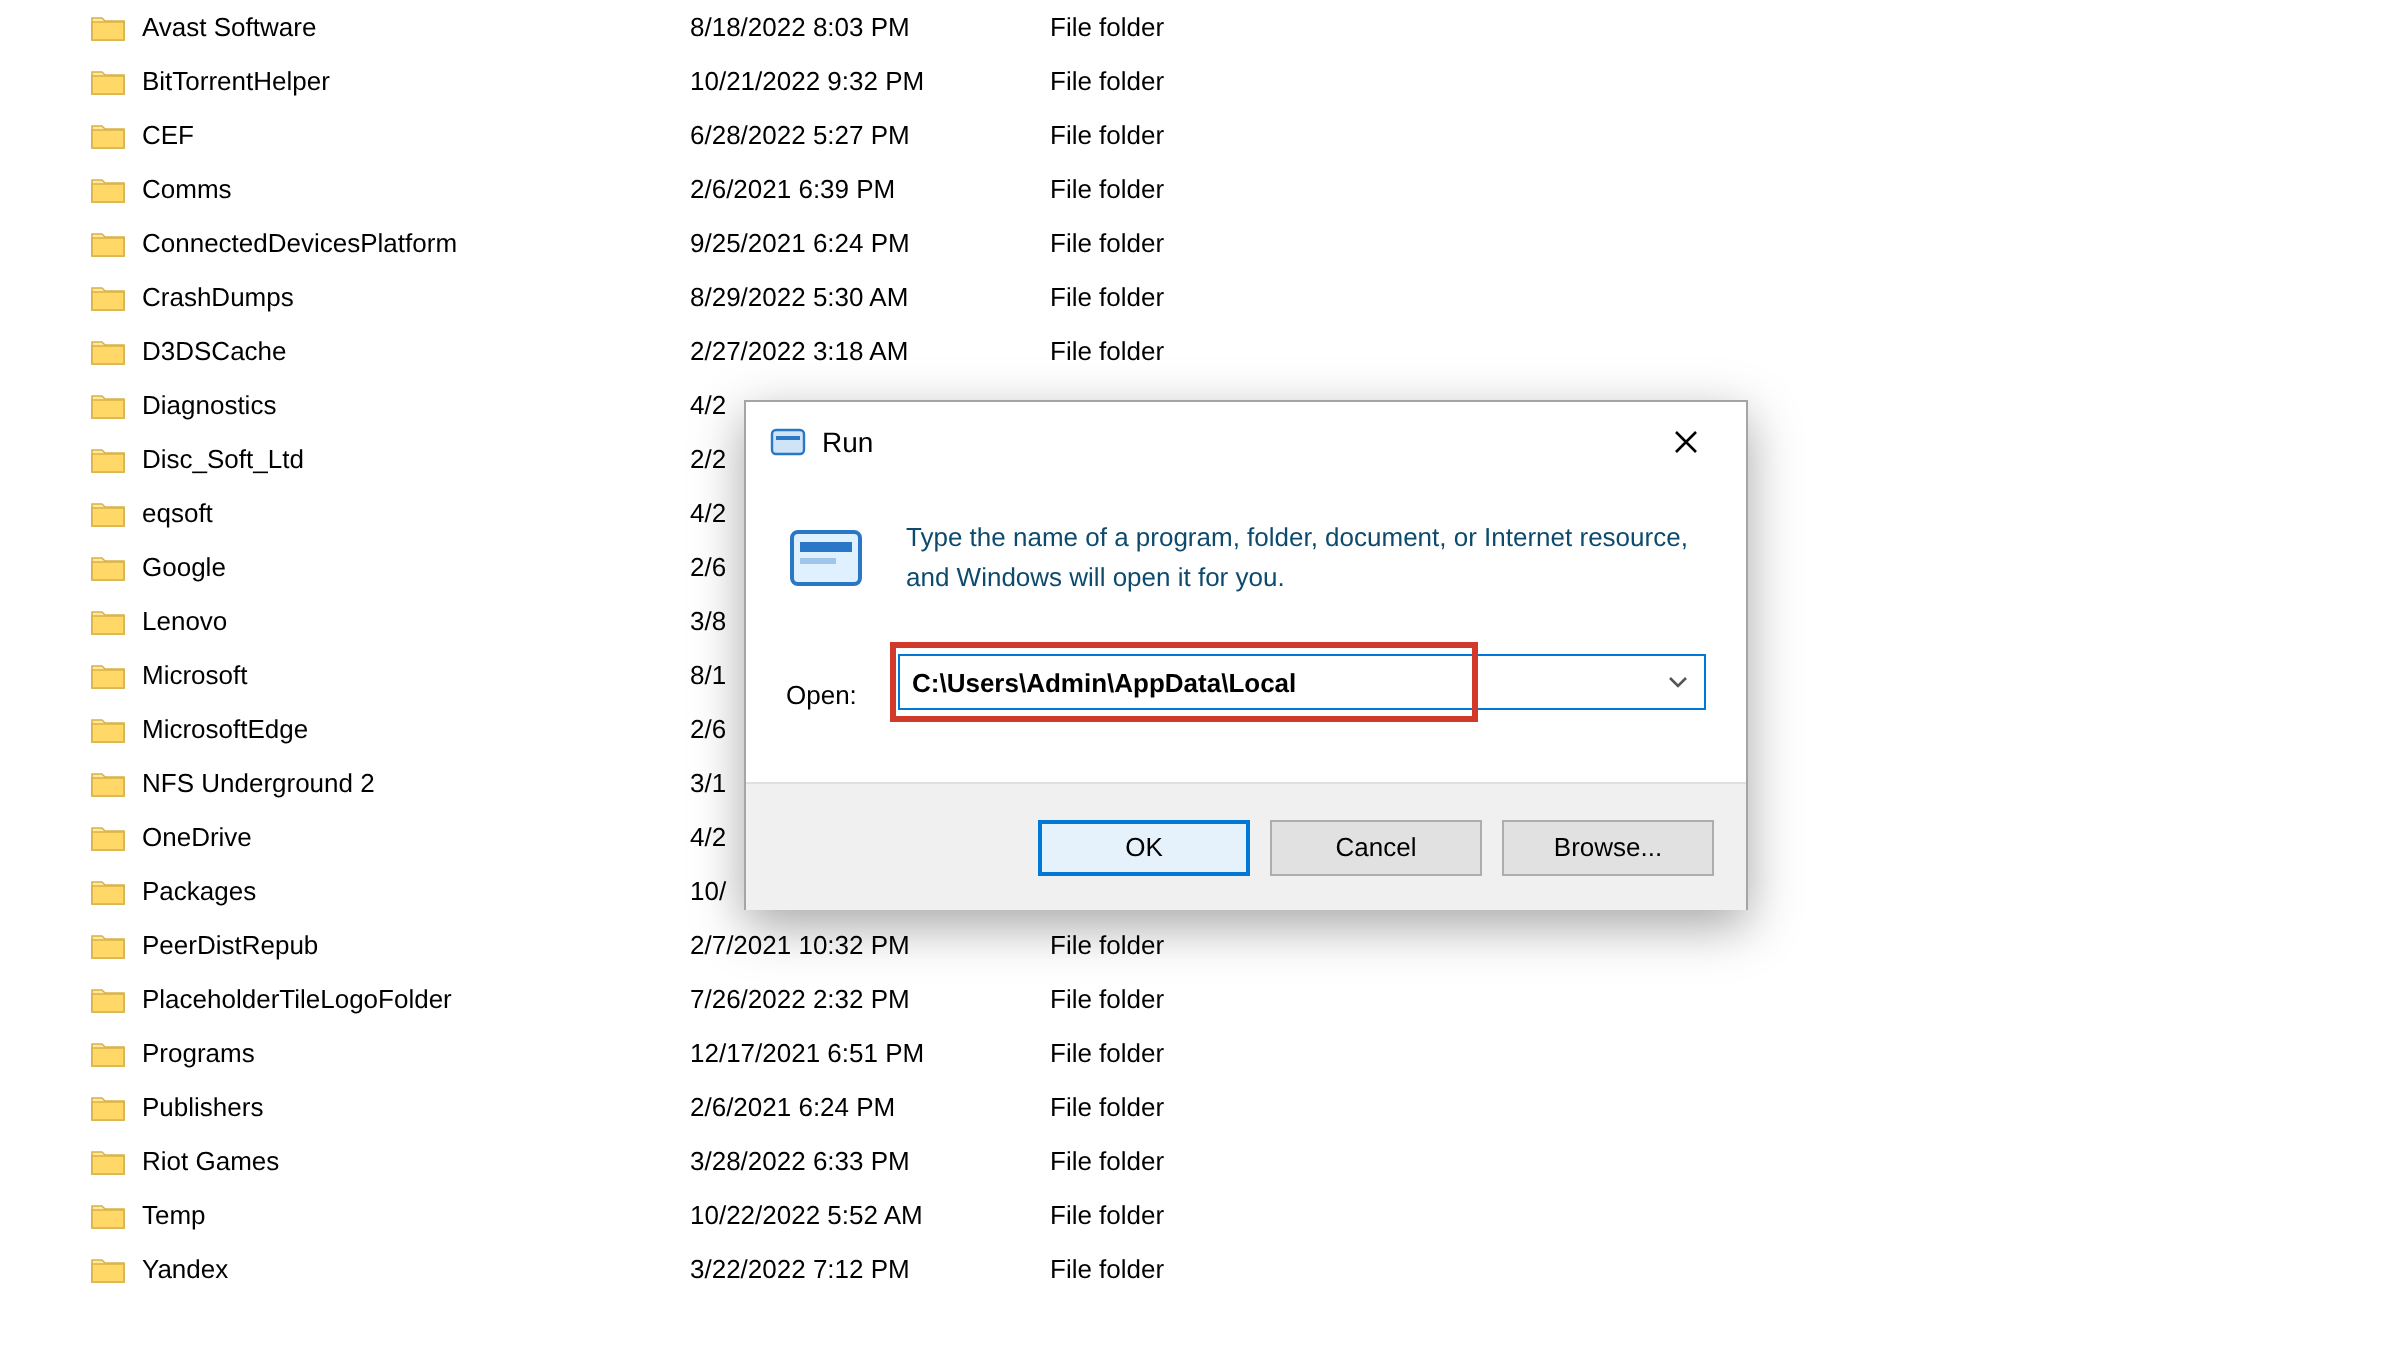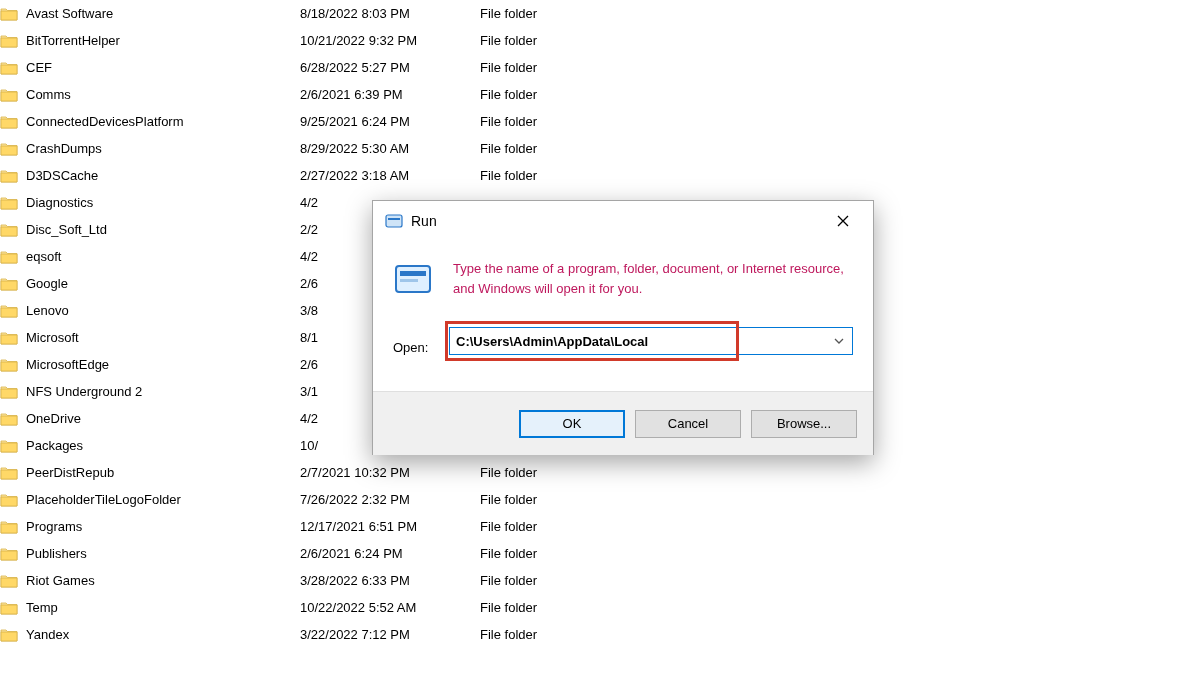--- a/index.html
+++ b/index.html
@@ -1,17 +1,17 @@
 <!DOCTYPE html>
 <html><head>
 <meta charset="utf-8">
 <style>
   * { box-sizing: border-box; margin: 0; padding: 0; }
   html, body { width: 1200px; height: 675px; font-family: "Segoe UI", Arial, sans-serif; font-size: 13px; color: #000; background: #fff; overflow: hidden; }
-  .explorer { position: absolute; top: 0; left: 0; width: 1200px; height: 675px; }
+  .explorer { position: absolute; top: 0; left: 0; width: 1200px; height: 675px; padding-left: 45px; }
   .row { display: flex; align-items: center; height: 27px; }
   .col-name { display: flex; align-items: center; width: 300px; }
   .col-date { width: 180px; }
   .col-type { width: 120px; }
   .folder-icon { width: 18px; height: 14px; margin-right: 8px; display: inline-block; }
   .folder-icon svg { width: 18px; height: 14px; display: block; }
 
   
   .run-dialog {
     position: absolute;
@@ -33,21 +33,21 @@
     display: flex; align-items: center; justify-content: center;
     cursor: pointer;
     font-size: 14px;
   }
   .run-body {
     padding: 18px 20px 0 20px;
     height: 150px;
   }
   .instruction-row { display: flex; }
   .run-big-icon { width: 40px; height: 40px; margin-right: 20px; flex-shrink: 0; }
-  .instruction-text { font-size: 13px; line-height: 1.5; color: #be185d; }
+  .instruction-text { font-size: 13px; line-height: 1.5; color: #0c4a6e; }
   .open-row { display:flex; align-items:flex-end; margin-top: 28px; }
   .open-label { width: 56px; font-size: 13px; }
   .combo-wrap { position: relative; flex: 1; }
   .combo {
     width: 404px; height: 28px;
     border: 1px solid #0078d7;
     padding: 0 28px 0 6px;
     font-size: 13px;
     font-family: inherit;
     outline: none;

